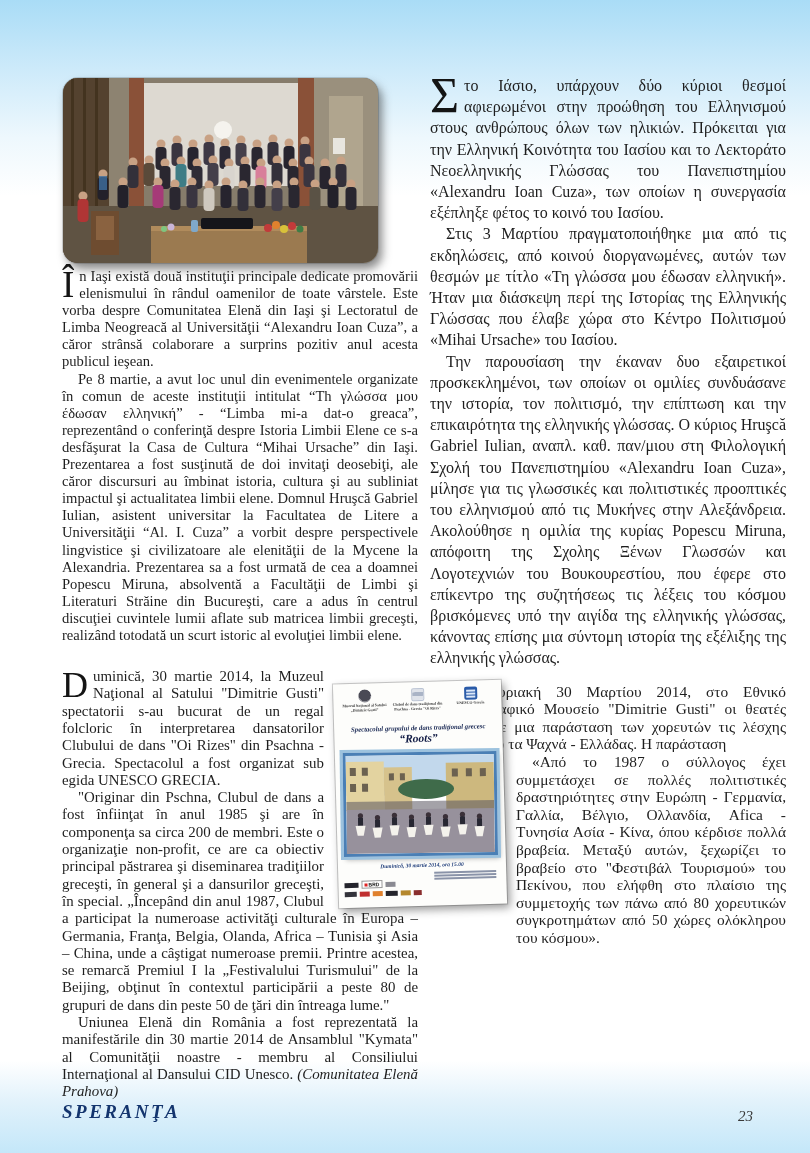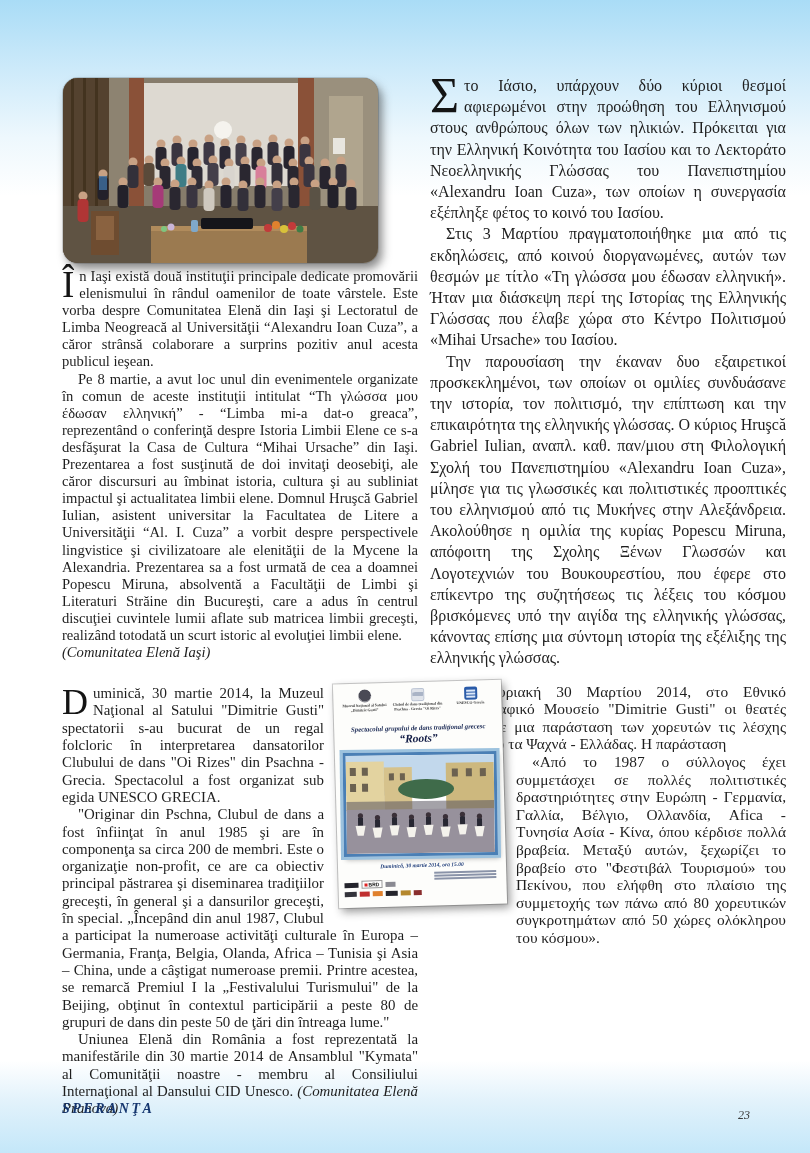--- a/index.html
+++ b/index.html
@@ -76,23 +76,23 @@
   .p-note i { display:block; height:1.6px; background:#8a93a8; margin-bottom:1.6px; }
   .p-sponsors { position:absolute; left:6px; right:6px; top:197px; }
   .s-row { display:flex; gap:3px; align-items:center; margin-bottom:3px; }
   .s-block { height:5px; width:14px; }
   .brd { background:#fff; border:.5px solid #999; font-size:5px; font-weight:bold;
          font-family:"Liberation Sans",sans-serif; color:#111; padding:0 2px; line-height:6px; }
   .brd:before { content:""; display:inline-block; width:3px; height:3px; background:#d22; margin-right:1px; }
 
   
   .footer-title { position:absolute; left:62px; top:1101px; font-style:italic;
-                  color:#14356e; font-size:14px; letter-spacing:2.5px; font-weight:600; }
+                  color:#14356e; font-size:19px; letter-spacing:2.5px; font-weight:600; }
   .page-number { position:absolute; left:738px; top:1108px; font-style:italic;
-                 color:#3a3a3a; font-size:12px; }
+                 color:#3a3a3a; font-size:15px; }
 </style>
 </head>
 <body>
 
 <div class="page">
 
   <div class="photo">
     <svg viewBox="0 0 315 185" preserveAspectRatio="none">
       <defs>
         <g id="pp">
@@ -173,21 +173,20 @@
       <circle cx="237" cy="151" r="3.5" fill="#3f7d46"></circle>
       <circle cx="108" cy="149" r="3.5" fill="#c9b5d8"></circle>
         <circle cx="101" cy="151" r="3" fill="#7fc57f"></circle>
     </svg>
   </div>
 
   <div class="col col-left">
     <article class="art-ro1">
       <p class="jp"><span class="dc">Î</span><span>n Iaşi există două instituţii principale dedicate promovării elenismului în rândul oamenilor de toate vârstele. Este vorba despre Comunitatea Elenă din Iaşi şi Lectoratul de Limba Neogreacă al Universităţii “Alexandru Ioan Cuza”, a căror strânsă colaborare a surprins pozitiv anul acesta publicul ieşean.</span></p>
       <p class="jp ind">Pe 8 martie, a avut loc unul din evenimentele organizate în comun de aceste instituţii intitulat “Τh γλώσσα μου έδωσαν ελληνική” - “Limba mi-a dat-o greaca”, reprezentând o conferinţă despre Istoria Limbii Elene ce s-a desfăşurat la Casa de Cultura “Mihai Ursache” din Iaşi. Prezentarea a fost susţinută de doi invitaţi deosebiţi, ale căror discursuri au îmbinat istoria, cultura şi au subliniat impactul şi actualitatea limbii elene. Domnul Hruşcă Gabriel Iulian, asistent universitar la Facultatea de Litere a Universităţii “Al. I. Cuza” a vorbit despre perspectivele lingvistice şi civilizatoare ale elenităţii de la Mycene la Alexandria. Prezentarea sa a fost urmată de cea a doamnei Popescu Miruna, absolventă a Facultăţii de Limbi şi Literaturi Străine din Bucureşti, care a adus în centrul discuţiei cuvintele lumii aflate sub matricea limbii greceşti, realizând totodată un scurt istoric al evoluţiei limbii elene.</p>
-      <p class="byline">(Comunitatea Elenă Iaşi)</p>
     </article>
 
     <article class="art-ro2">
       <div class="spacer-right"></div>
       <p class="jp"><span class="dc">D</span><span>uminică, 30 martie 2014, la Muzeul Naţional al Satului "Dimitrie Gusti" spectatorii s-au bucurat de un regal folcloric în interpretarea dansatorilor Clubului de dans "Oi Rizes" din Psachna - Grecia. Spectacolul a fost organizat sub egida UNESCO GRECIA.</span></p>
       <p class="jp ind">"Originar din Pschna, Clubul de dans a fost înfiinţat în anul 1985 şi are în componenţa sa circa 200 de membri. Este o organizaţie non-profit, ce are ca obiectiv principal păstrarea şi diseminarea tradiţiilor greceşti, în general şi a dansurilor greceşti, în special. „Începând din anul 1987, Clubul a participat la numeroase activităţi culturale în Europa – Germania, Franţa, Belgia, Olanda, Africa – Tunisia şi Asia – China, unde a câştigat numeroase premii. Printre acestea, se remarcă Premiul I la „Festivalului Turismului" de la Beijing, obţinut în contextul participării a peste 80 de grupuri de dans din peste 50 de ţări din întreaga lume."</p>
       <p class="jp ind"><span>Uniunea Elenă din România a fost reprezentată la manifestările din 30 martie 2014 de Ansamblul "Kymata" al Comunităţii noastre - membru al Consiliului Internaţional al Dansului CID Unesco. </span><i>(Comunitatea Elenă Prahova)</i></p>
     </article>
   </div>
 

